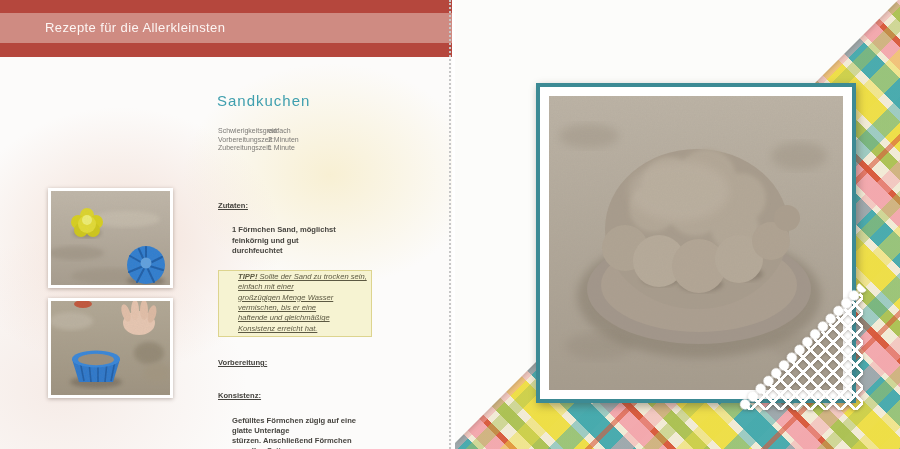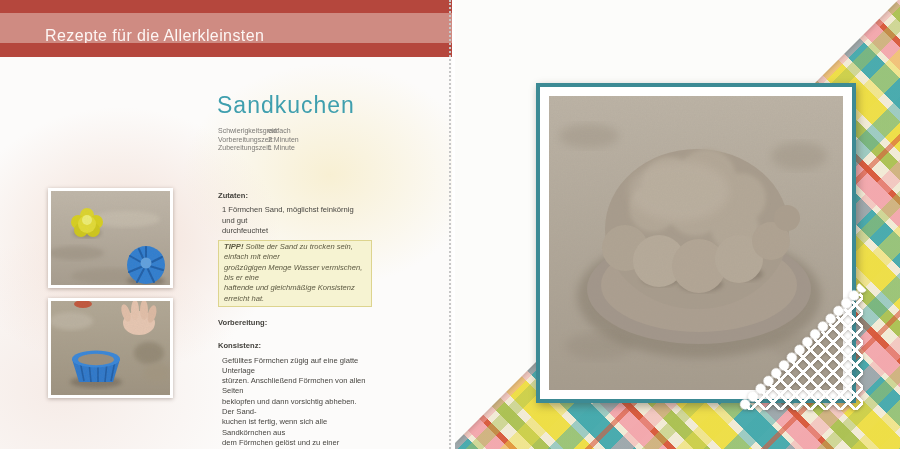--- a/index.html
+++ b/index.html
@@ -9,36 +9,36 @@
   
   .left-page{position:absolute;left:0;top:0;width:452px;height:449px;
     background:
       radial-gradient(ellipse 230px 190px at 120px 240px, rgba(233,196,178,.50), rgba(233,196,178,0) 70%),
       radial-gradient(ellipse 210px 160px at 330px 175px, rgba(242,224,158,.42), rgba(242,224,158,0) 70%),
       radial-gradient(ellipse 260px 210px at 60px 390px, rgba(236,212,202,.40), rgba(236,212,202,0) 72%),
       #fcfbfa;}
   .band-top{position:absolute;left:0;top:0;width:452px;height:13px;}
   .band-mid{position:absolute;left:0;top:13px;width:452px;height:30px;}
   .band-bot{position:absolute;left:0;top:43px;width:452px;height:14px;}
-  .band-mid .hdr-text{position:absolute;left:45px;top:8px;line-height:30px;
-    color:#fdf6f4;font-size:16px;letter-spacing:.4px;}
+  .band-mid .hdr-text{position:absolute;left:45px;top:0;line-height:30px;
+    color:#fdf6f4;font-size:13px;letter-spacing:.4px;}
 
   .trim-line{position:absolute;left:449px;top:0;height:449px;width:0;
     border-left:2px dotted #c6c6c6;}
 
-  .recipe-title{position:absolute;left:217px;top:92px;font-size:23px;
+  .recipe-title{position:absolute;left:217px;top:92px;font-size:15px;
     color:#3f9fae;letter-spacing:1px;font-weight:400;}
   .meta{position:absolute;left:218px;top:127px;font-size:7px;line-height:8.6px;color:#7c7a76;}
   .meta .lbl{display:inline-block;width:50px;}
   .content-col{position:absolute;left:218px;top:189px;width:154px;
     font-size:7.6px;line-height:10.3px;color:#474540;}
-  .sec-head{font-weight:700;color:#45433e;margin:2px 0 1px 0;}
-  .sec-body{white-space:pre-line;margin:4px;}
+  .sec-head{text-decoration:underline;font-weight:700;color:#45433e;margin:12px 0 1px 0;}
+  .sec-body{white-space:pre-line;margin:14px;font-weight:bold;}
   .tip-box{margin-top:2px;background:#f6f3d2;border:1px solid #ddd48e;
-    padding:1px 3px 2px 5px;font-style:italic;color:#5c5942;white-space:pre-line;}
+    padding:1px 3px 2px 19px;font-style:italic;color:#5c5942;white-space:pre-line;text-decoration:underline;}
   .tip-box .tip-lbl{font-weight:700;}
   .gap1{height:9px;} .gap2{height:10px;}
 
   .side-photo{position:absolute;left:48px;width:119px;height:94px;
     border:3px solid #fff;box-shadow:0 1px 4px rgba(90,70,60,.40);background:#b3a99b;}
   .side-photo.p1{top:188px;} .side-photo.p2{top:298px;}
   .side-photo svg{display:block;}
 
   
   .right-page{position:absolute;left:455px;top:0;width:445px;height:449px;overflow:hidden;background:#efe8d2;}

